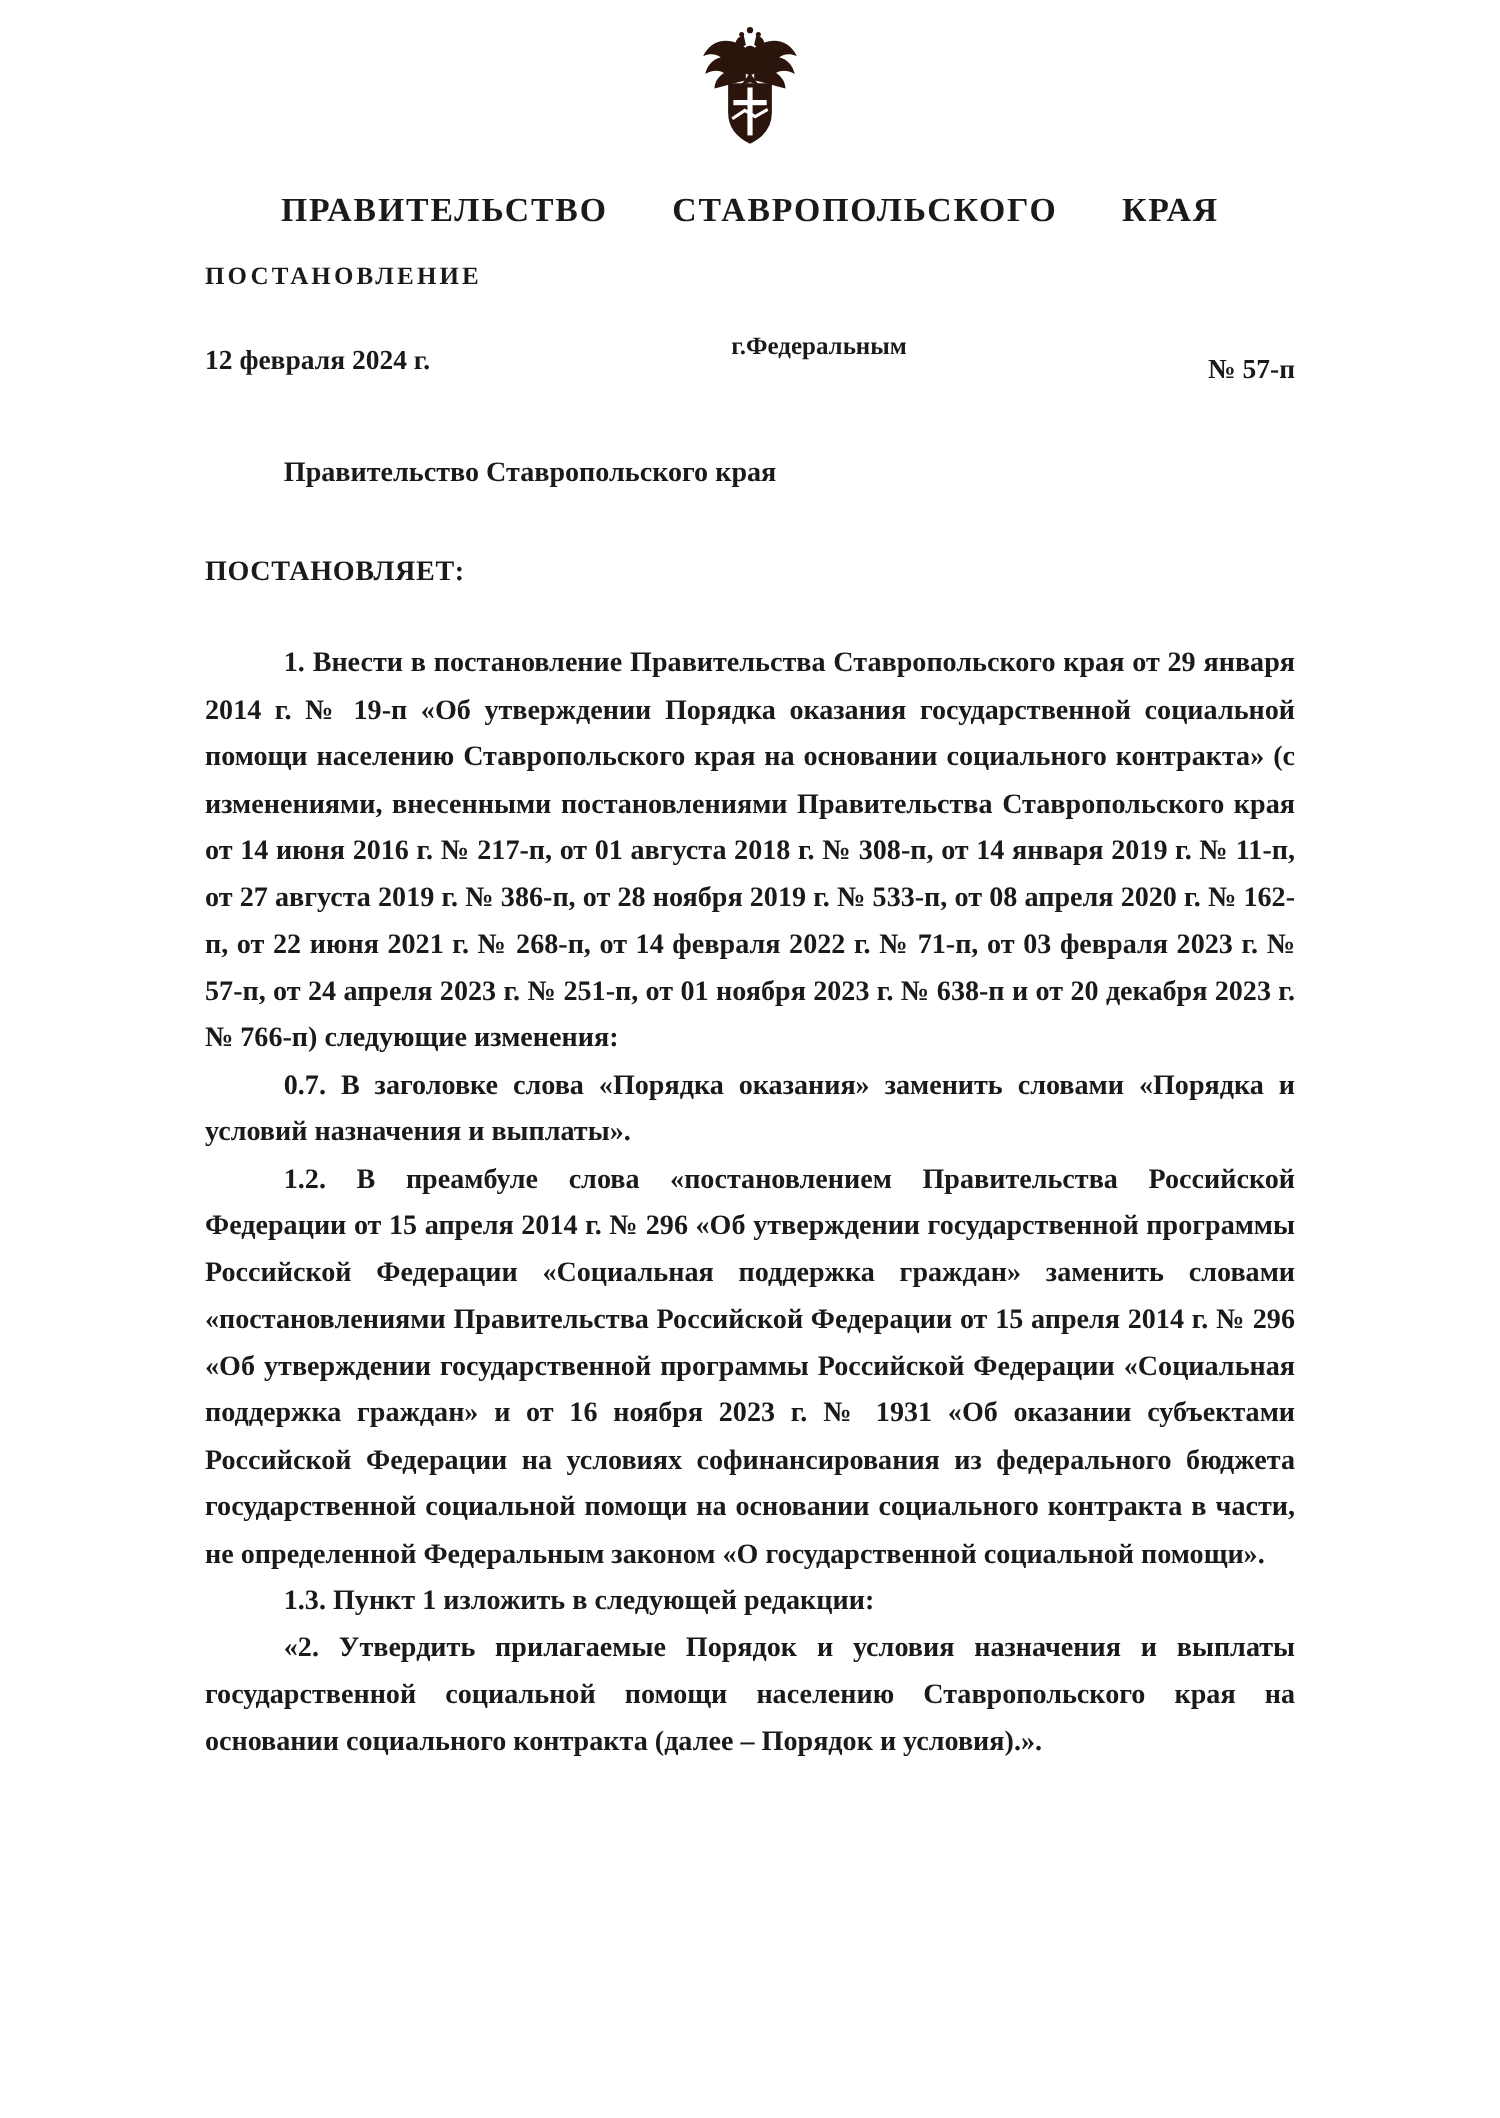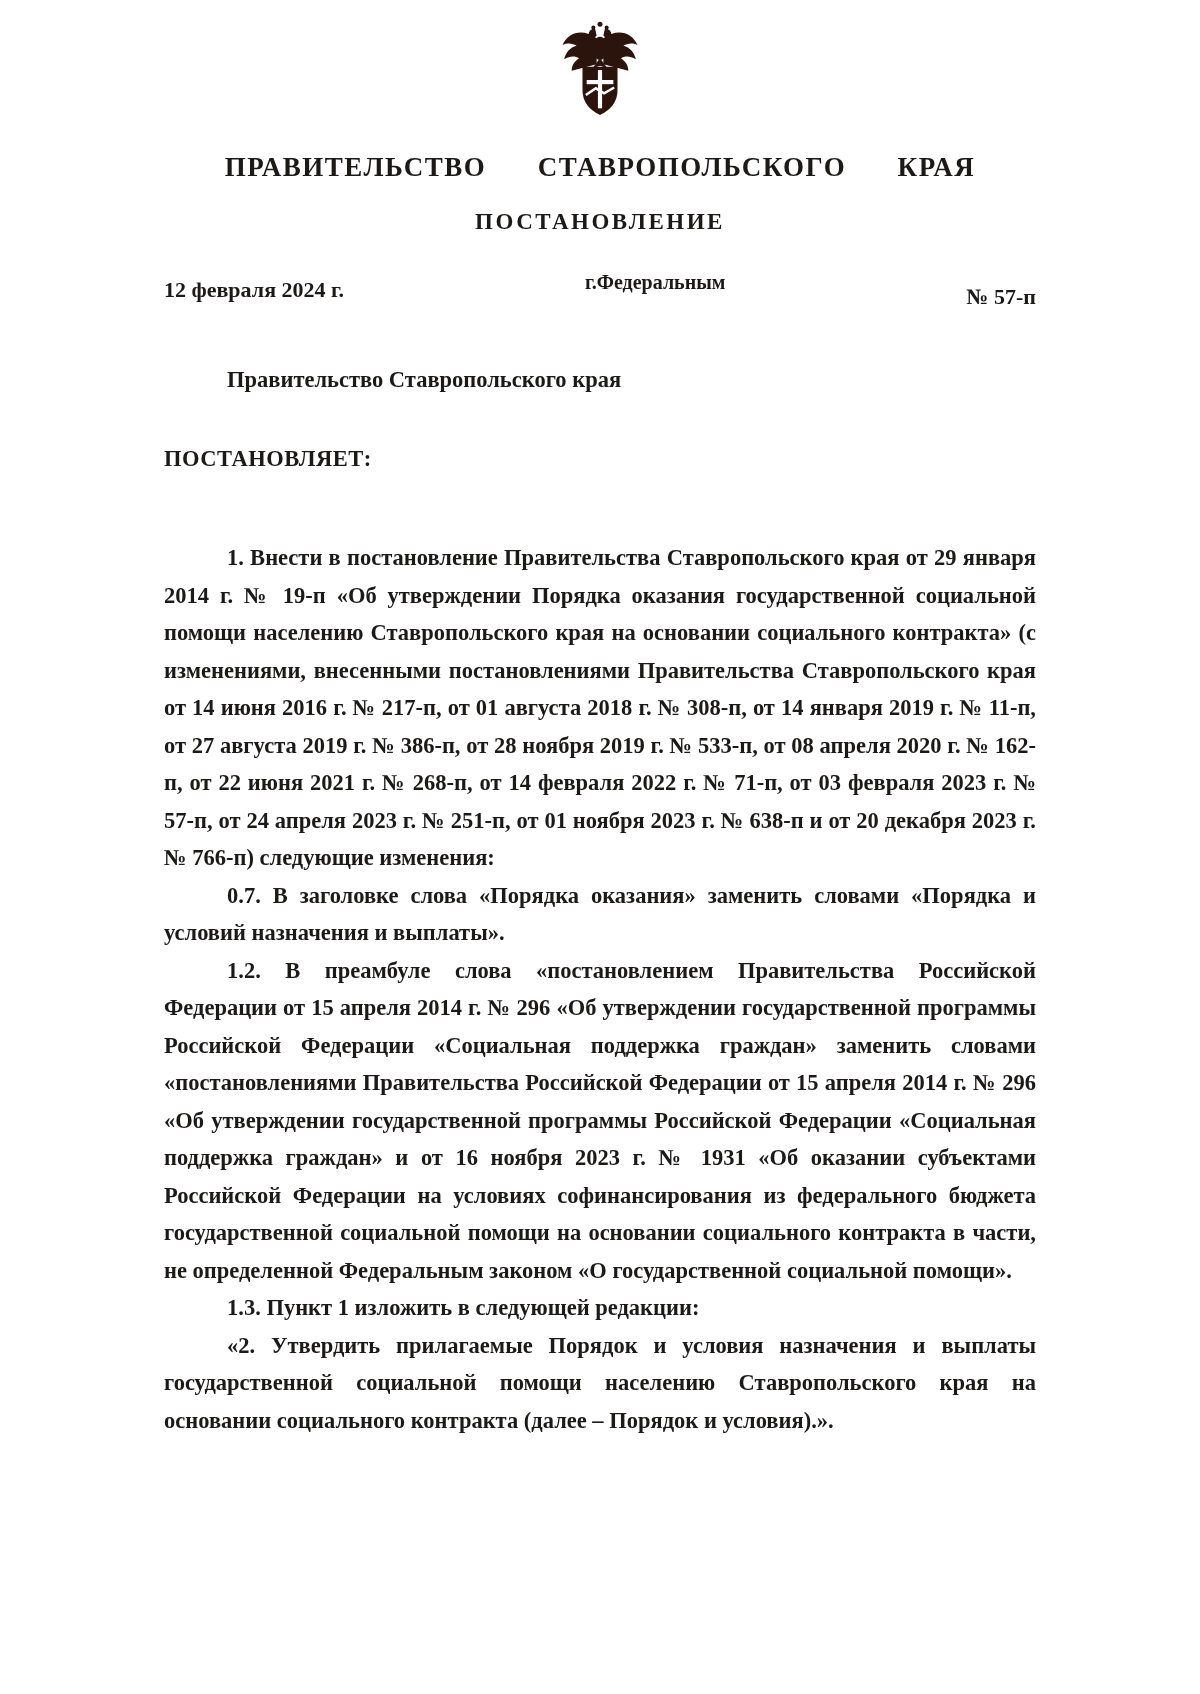--- a/index.html
+++ b/index.html
@@ -26,29 +26,29 @@
   .org-title{
     text-align:center;
     font-size:27px;
     font-weight:700;
     letter-spacing:1.5px;
     word-spacing:1.6em;
     margin:0 0 26px 0;
     white-space:nowrap;
   }
   .doc-type{
-    text-align:center;
-    font-size:23px;
+    text-align:left;
+    font-size:20px;
     font-weight:700;
     letter-spacing:2.5px;
     margin:0 0 42px 0;
   }
   .meta-row{
     display:flex;
-    align-items:flex-end;
+    align-items:flex-start;
     justify-content:space-between;
     font-size:22px;
     margin-bottom:58px;
   }
   .meta-date{transform:translateY(0);}
   .meta-city{
     font-size:20px;
     transform:translateY(-9px);
   }
   .meta-number{transform:translateY(7px);}
@@ -61,21 +61,21 @@
   }
   .intro{
     font-size:22.5px;
     line-height:37px;
     text-indent:63px;
     margin:0 0 42px 0;
   }
   .resolves{
     font-size:22.5px;
     line-height:37px;
-    margin:0 0 62px 0;
+    margin:0 0 36px 0;
     letter-spacing:0.5px;
   }
   .body-text p{
     font-size:22.5px;
     line-height:37.5px;
     text-align:justify;
     text-indent:63px;
     margin:0;
   }
   .emblem-color{fill:#2b140c;}

